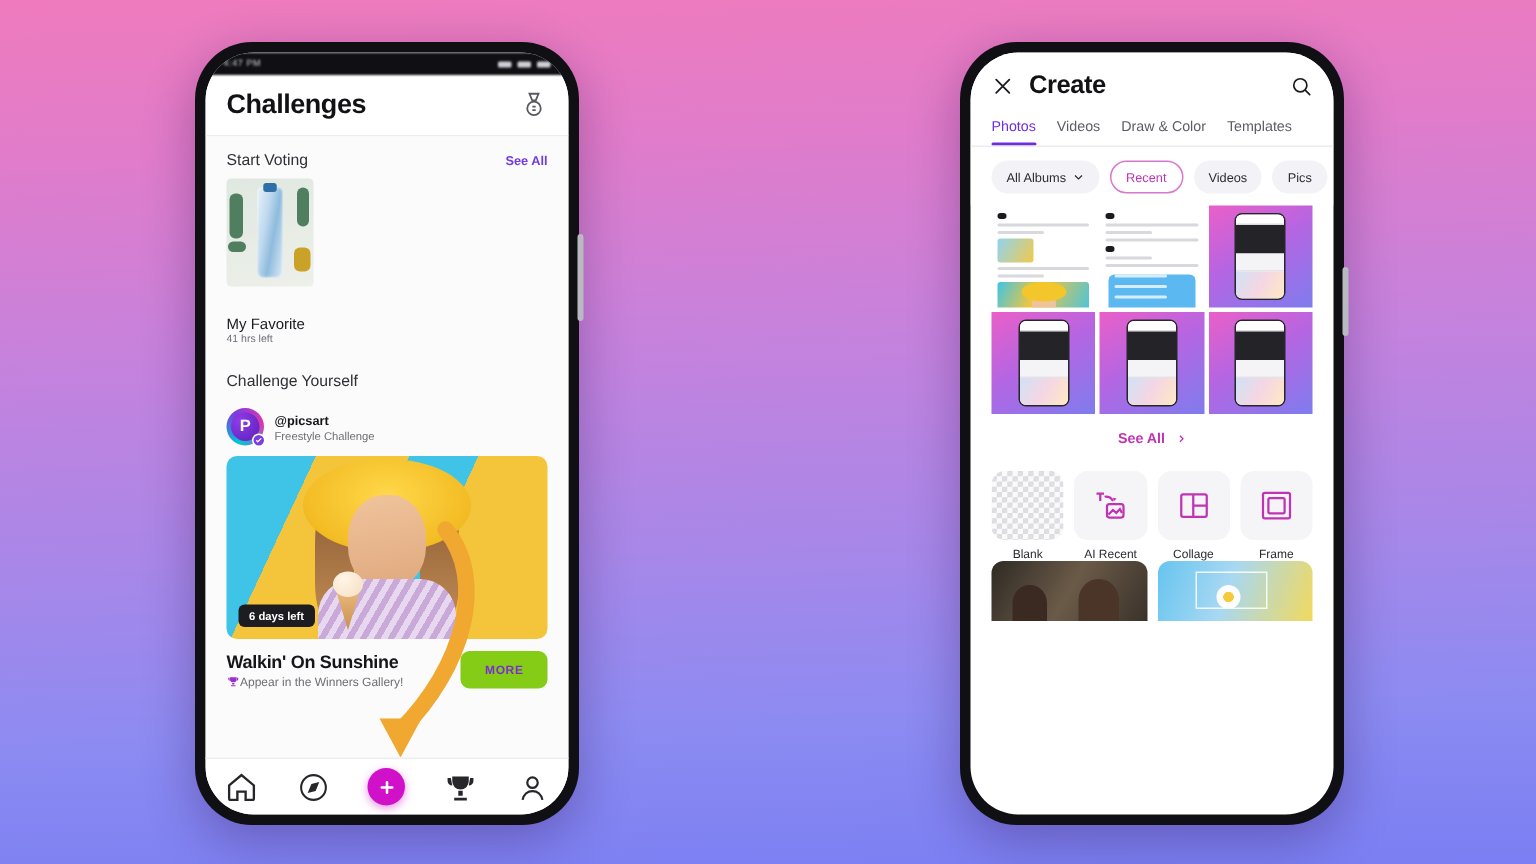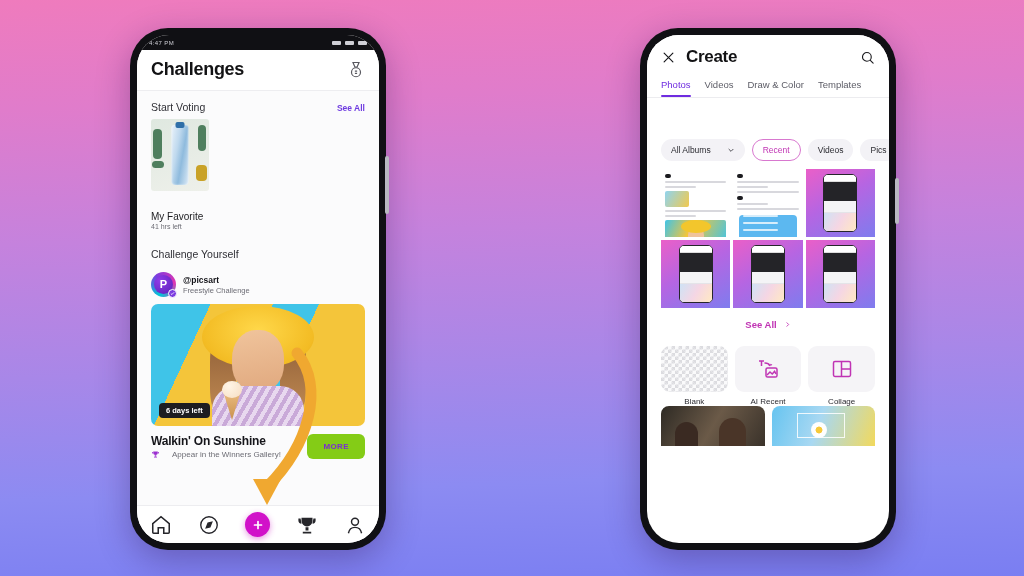--- a/index.html
+++ b/index.html
@@ -152,21 +152,21 @@
     background: #1d1d21; color: #fff;
     font-size: 7.5px; font-weight: 600;
     padding: 3px 7px; border-radius: 4px;
   }
 
   .ch-footer {
     display:flex; align-items: center; justify-content: space-between;
     padding: 8px 0 0 0;
   }
   .ch-ftitle { font-size: 12px; font-weight: 700; color: #15151a; letter-spacing:-.2px; }
-  .ch-fsub { display:flex; align-items:flex-end; gap: 12px; font-size: 8px; color:#6d6d75; margin-top: 2px; }
+  .ch-fsub { display:flex; align-items:flex-end; gap: 0; font-size: 8px; color:#6d6d75; margin-top: 2px; }
   .ch-fsub svg { width: 9px; height: 9px; color:#9b2fd0; flex:none; }
   .more-btn {
     background: #84cc16; color: #7a2ed0;
     font-size: 8px; font-weight: 700; letter-spacing: .4px;
     padding: 8px 16px; border-radius: 6px; border:0; flex:none;
   }
 
   
   .arrow-overlay { position:absolute; left: 0; top: 0; width: 100%; height: 100%; pointer-events:none; }
 
@@ -204,21 +204,21 @@
   .rp-tab.active { color:#6f2ce0; font-weight:400; }
   .rp-tab.active::after {
     content:""; position:absolute; left:0; right:0; bottom:0;
     height: 2px; background:#6f2ce0; border-radius:2px;
   }
 
   .rp-chips { display:flex; gap: 7px; padding: 9px 14px 8px 14px; background:#fff; white-space:nowrap; overflow:hidden;}
   .chip {
     font-size: 8.5px; color:#2b2b31;
     background:#f3f2f6; border-radius: 12px;
-    padding: 5px 10px; display:flex; align-items:center; gap:16px; flex:none;margin-top:32px;
+    padding: 5px 10px; display:flex; align-items:center; gap:4px; flex:none;
   }
   .chip.active { background:#fff; color:#c034b4; border: 1px solid #d878cf; }
   .chip svg { width: 8px; height: 8px; }
 
   .photo-grid {
     display:grid; grid-template-columns: repeat(3, 1fr);
     gap: 3px; padding: 0 14px;
   }
   .cell { height: 68px; overflow:hidden; position:relative; background:#fff; }
   .cell.doc { background:#fff; }
@@ -540,20 +540,29 @@
       </div>
       <div class="tool">
         <div class="tool-box">
           <svg viewBox="0 0 24 24" fill="none" stroke="currentColor" stroke-width="1.5">
             <rect x="3.5" y="4.5" width="17" height="15" rx="1.4"></rect>
               <path d="M11.5 4.5v15M11.5 12h9"></path>
           </svg>
         </div>
         <div class="tool-label">Collage</div>
       </div>
+      <div class="tool">
+        <div class="tool-box">
+          <svg viewBox="0 0 24 24" fill="none" stroke="currentColor" stroke-width="1.5">
+            <rect x="3" y="3.6" width="18" height="17" rx="1.2"></rect>
+              <rect x="6.6" y="7" width="10.8" height="10.2" rx="1"></rect>
+          </svg>
+        </div>
+        <div class="tool-label">Frame</div>
+      </div>
     </div>
 
     <div class="ai-cards">
       <div class="ai-card a"></div>
       <div class="ai-card b">
         <div class="sel"></div>
         <div class="flower"></div>
       </div>
     </div>
 

